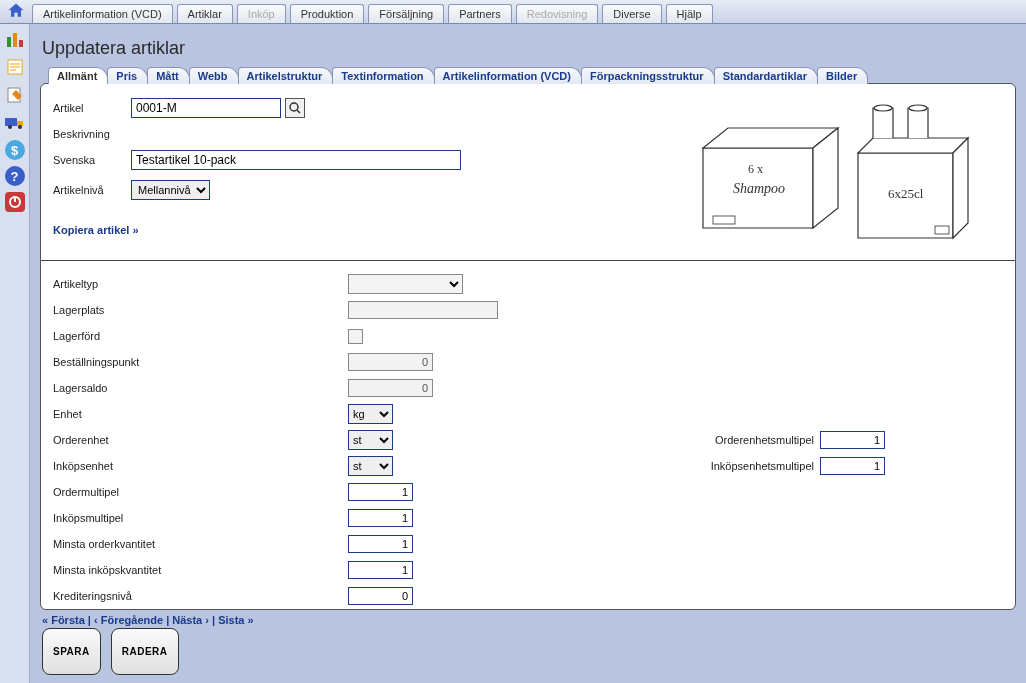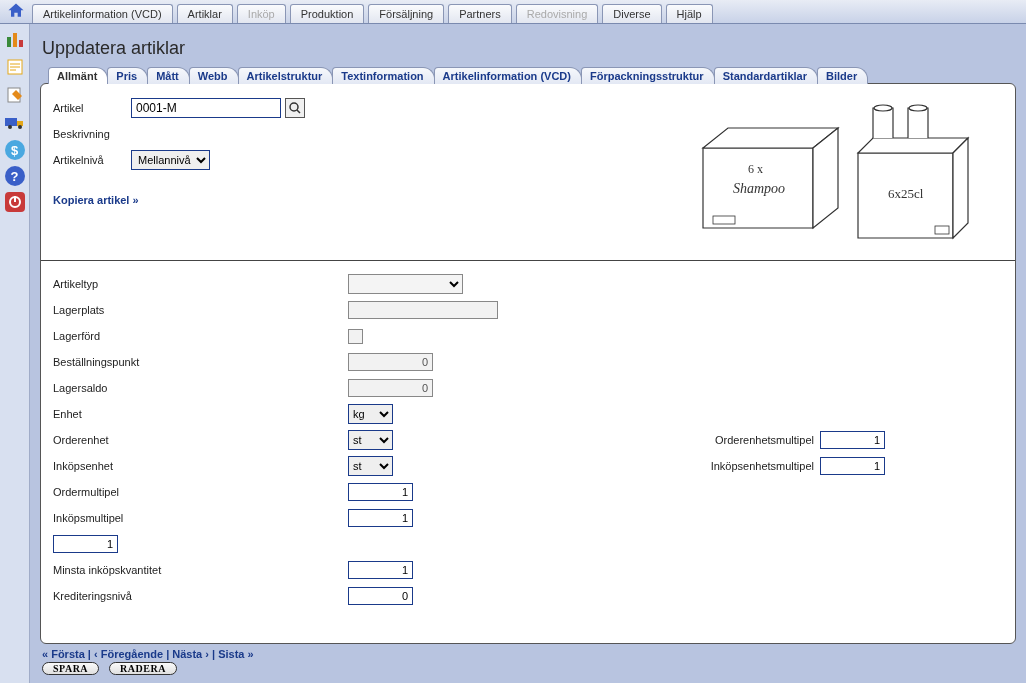--- a/index.html
+++ b/index.html
@@ -219,26 +219,25 @@
   font-weight:bold;
   text-decoration:none;
   cursor:pointer;
 }
 .bottom-nav .sep { color:#1a3a8a; font-weight:bold; }
 .action-btns { margin-top:2px; display:flex; gap:10px;}
 .abtn {
   background:linear-gradient(#fafafa,#e0e0e0);
   border:1px solid #333;
   border-radius:8px;
-  padding:0 10px;
+  padding:17px 10px;
   font-size:10px;
   font-weight:bold;
   cursor:pointer;
   letter-spacing: 0.5px;
-  font-family: Liberation Serif, serif;
 }
 
 
 .scroll-area::-webkit-scrollbar { width:16px; }
 .scroll-area::-webkit-scrollbar-track { background:#e6eaf4; }
 .scroll-area::-webkit-scrollbar-thumb { background:#b8c4e0; border:1px solid #8a96b5; }
 </style>
 </head>
 <body>
 
@@ -323,20 +322,24 @@
             <div class="search-btn">
               <svg width="12" height="12" viewBox="0 0 12 12">
                   <circle cx="5" cy="5" r="4" fill="none" stroke="#333" stroke-width="1.5"></circle>
                   <line x1="8" y1="8" x2="11" y2="11" stroke="#333" stroke-width="1.5"></line>
                 </svg>
             </div>
           </div>
           <div class="row">
               <label>Beskrivning</label>
             </div>
+          <div class="row">
+            <label>Svenska</label>
+            <input class="svenska-input" value="Testartikel 10-pack" style="">
+          </div>
           <div class="row">
             <label>Artikelnivå</label>
             <select class="level-select"><option>Mellannivå</option></select>
           </div>
           <a class="copy-link">Kopiera artikel »</a>
         </div>
         <div class="upper-right">
           <svg width="300" height="150" viewBox="0 0 300 150">
             <g stroke="#333" stroke-width="1.2" fill="#fff">
               <path d="M10 50 L120 50 L120 130 L10 130 Z"></path>
@@ -404,20 +407,21 @@
         </div>
         <div class="field-row">
           <span class="flabel">Ordermultipel</span>
           <input class="num-input" value="1" style="">
         </div>
         <div class="field-row">
           <span class="flabel">Inköpsmultipel</span>
           <input class="num-input" value="1" style="">
         </div>
         <div class="field-row">
+          <span class="flabel">Minsta orderkvantitet</span>
           <input class="num-input" value="1" style="">
         </div>
         <div class="field-row">
           <span class="flabel">Minsta inköpskvantitet</span>
           <input class="num-input" value="1" style="">
         </div>
         <div class="field-row">
           <span class="flabel">Krediteringsnivå</span>
           <input class="num-input" value="0" style="">
         </div>

